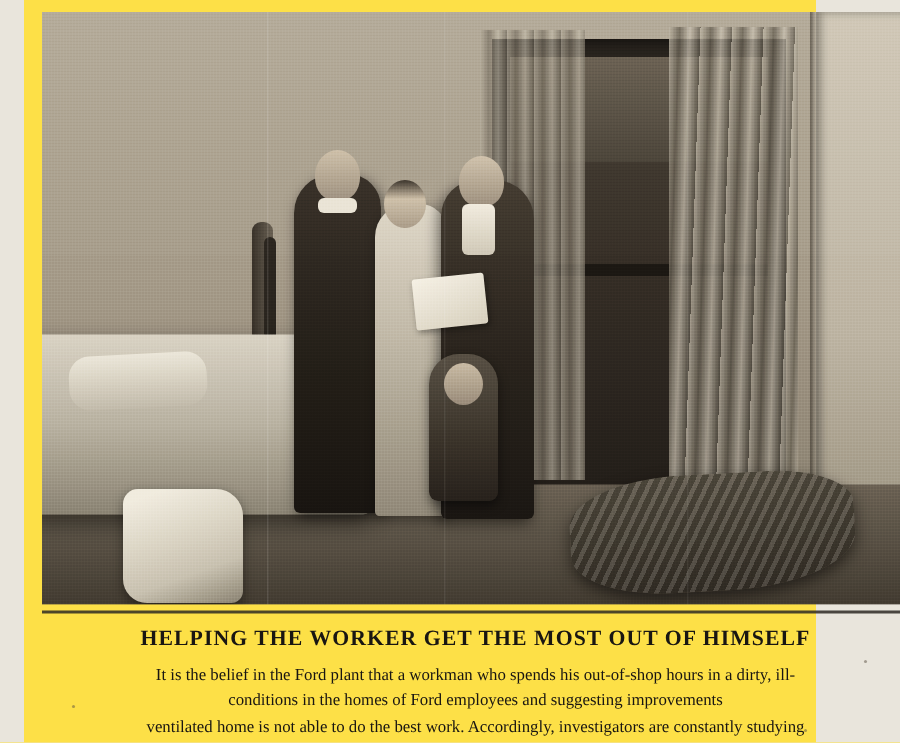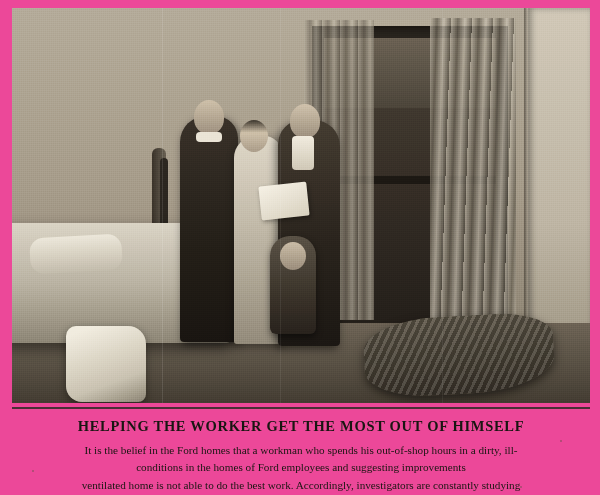--- a/index.html
+++ b/index.html
@@ -8,23 +8,24 @@
   }
   body {
     width: 600px;
     height: 495px;
     background: #e9e5dc;
     font-family: "Liberation Serif", serif;
     overflow: hidden;
   }
   .page {
     position: relative;
-    width: 600px;
+    width: 528px;
     height: 495px;
-    background: #ec4899;
+    background: #fde047;
+    margin-left: 16px;
   }
   
   .photo-wrap {
     position: absolute;
     left: 12px;
     top: 8px;
     width: 578px;
     height: 395px;
     overflow: hidden;
   }
@@ -321,21 +322,21 @@
       <div class="scratch" style="left:430px; opacity:.5;"></div>
       <div class="grain"></div>
     </div>
   </div>
 
   <div class="rule"></div>
 
   <div class="caption">
     <div class="caption-title">HELPING THE WORKER GET THE MOST OUT OF HIMSELF</div>
     <div class="caption-body">
-      <span>It is the belief in the Ford homes that a workman who spends his out-of-shop hours in a dirty, ill-</span>
+      <span>It is the belief in the Ford plant that a workman who spends his out-of-shop hours in a dirty, ill-</span>
       <span>conditions in the homes of Ford employees and suggesting improvements</span>
       <span>ventilated home is not able to do the best work.   Accordingly, investigators are constantly studying</span>
     </div>
   </div>
 
   <div class="paper-speck" style="left:560px; top:440px;"></div>
   <div class="paper-speck" style="left:32px; top:470px;"></div>
   <div class="paper-speck" style="left:520px; top:486px;"></div>
 
 </div>

